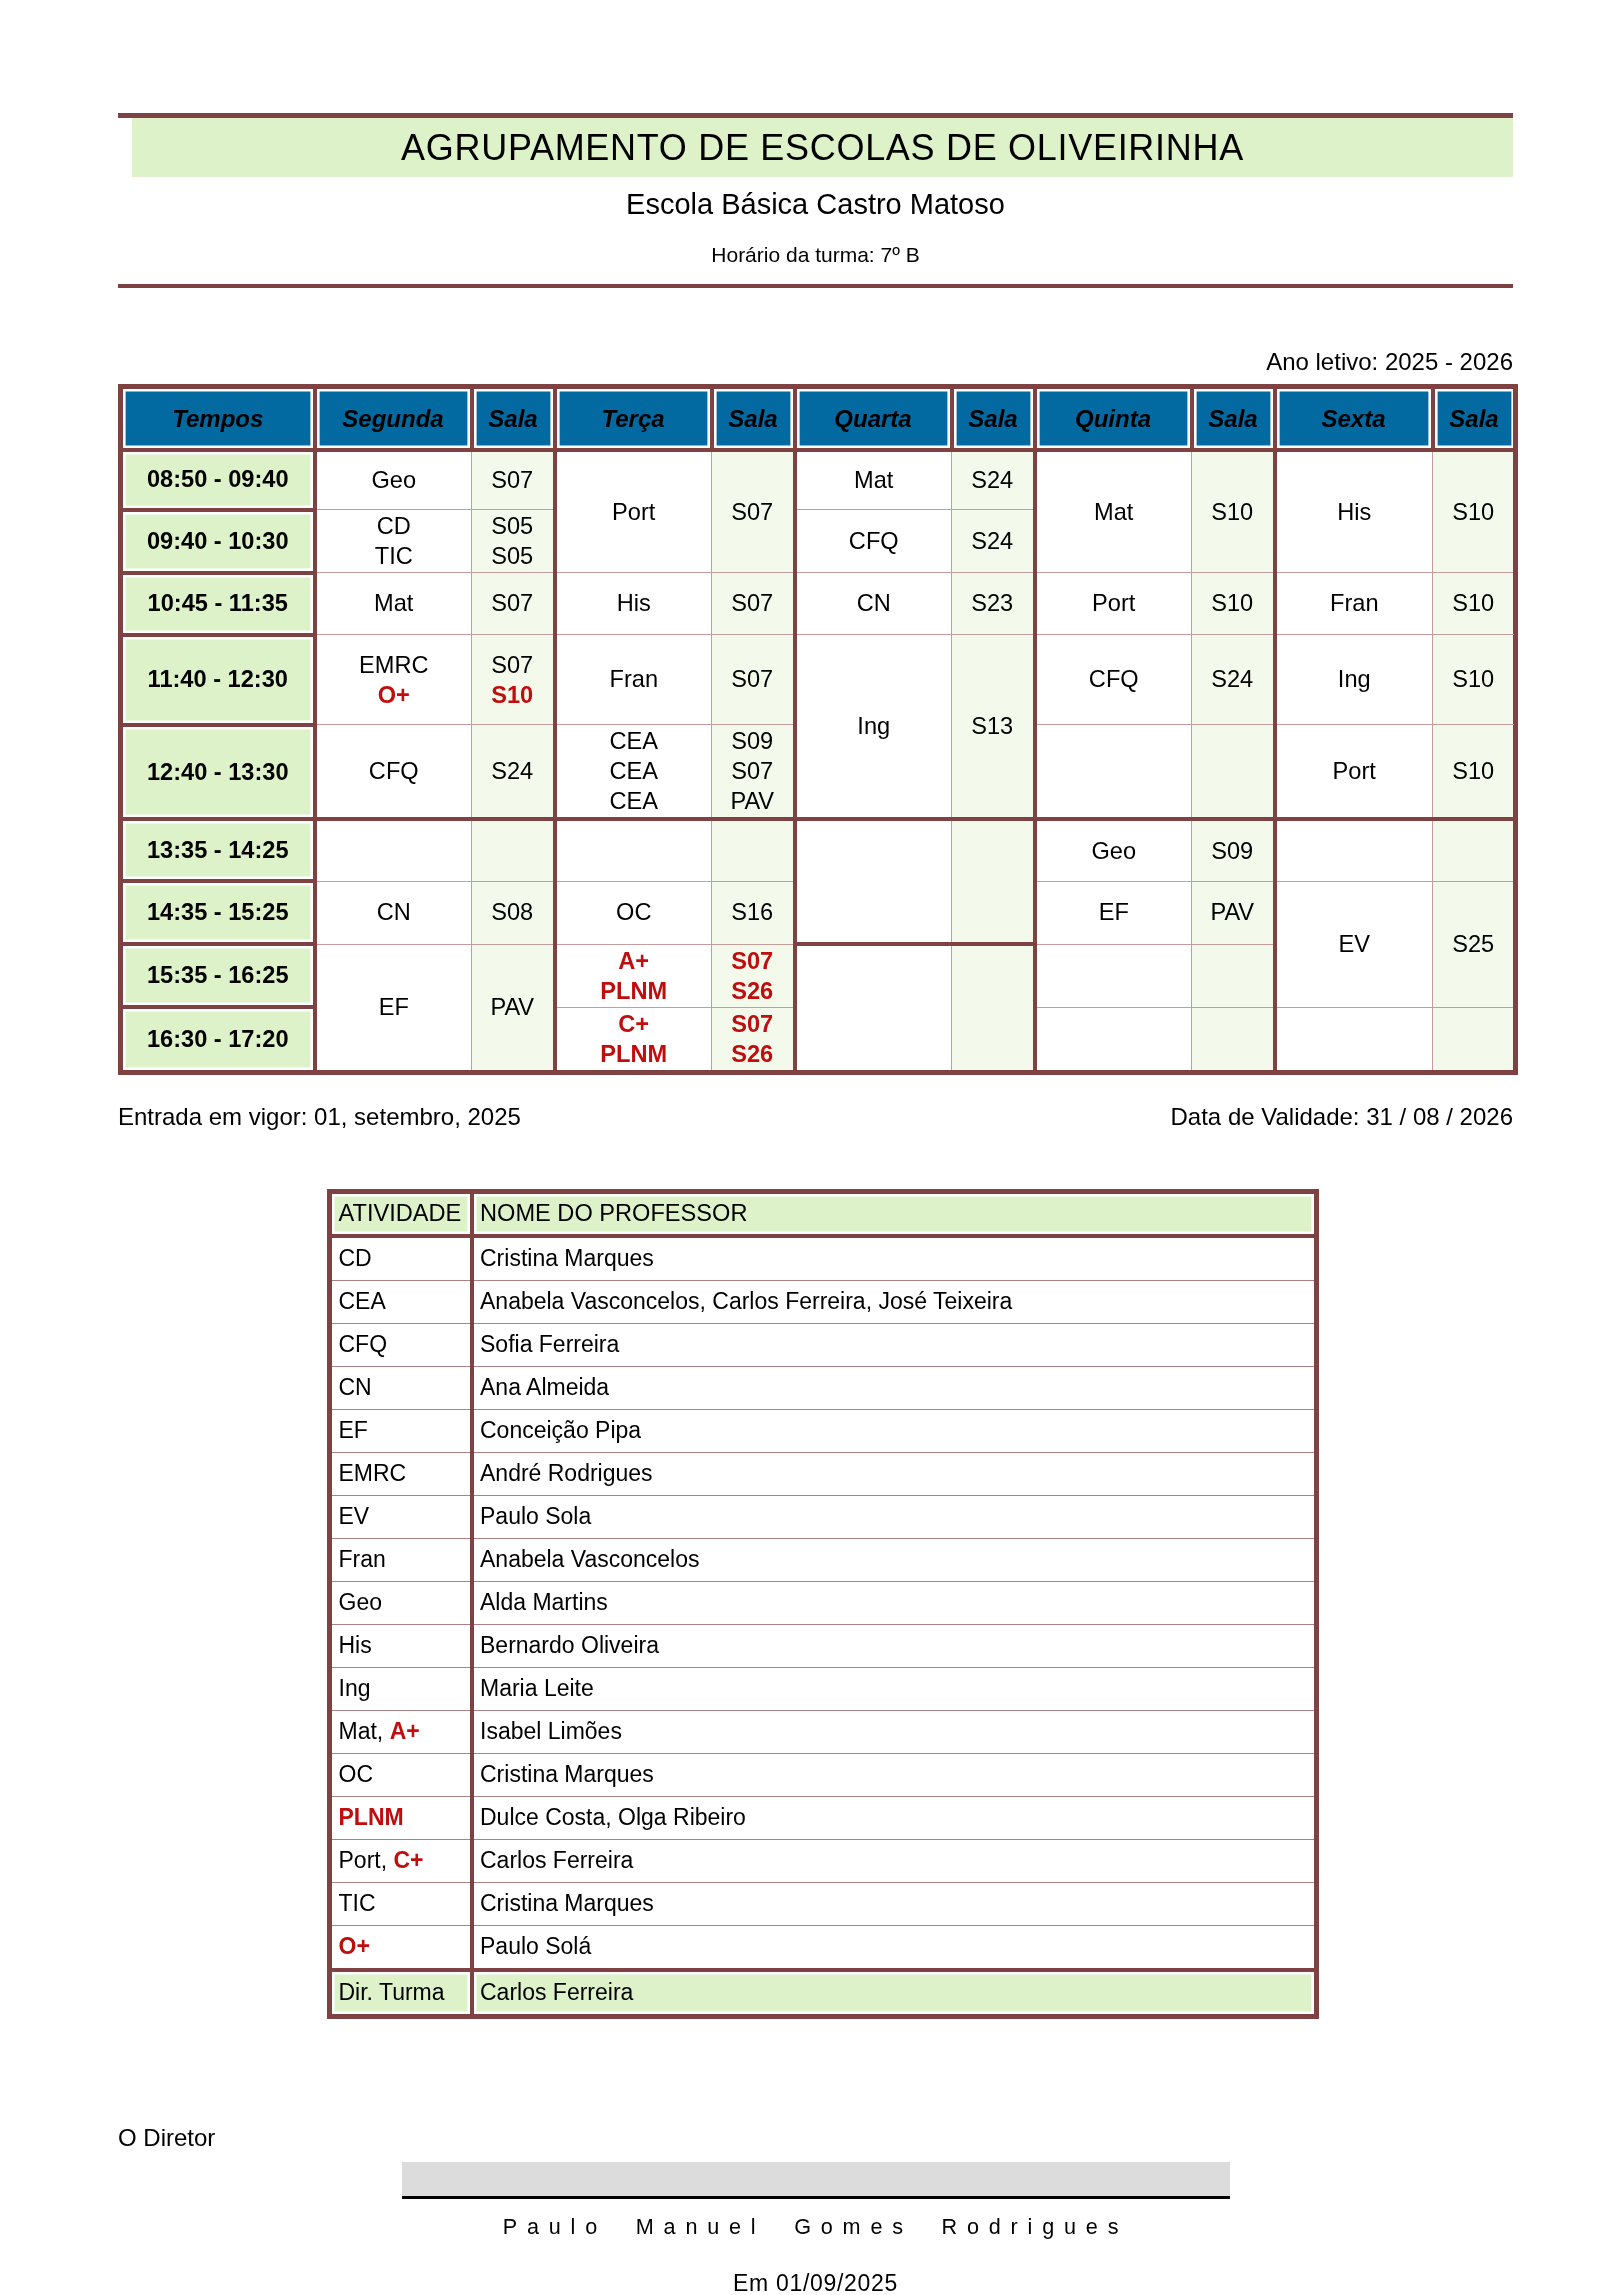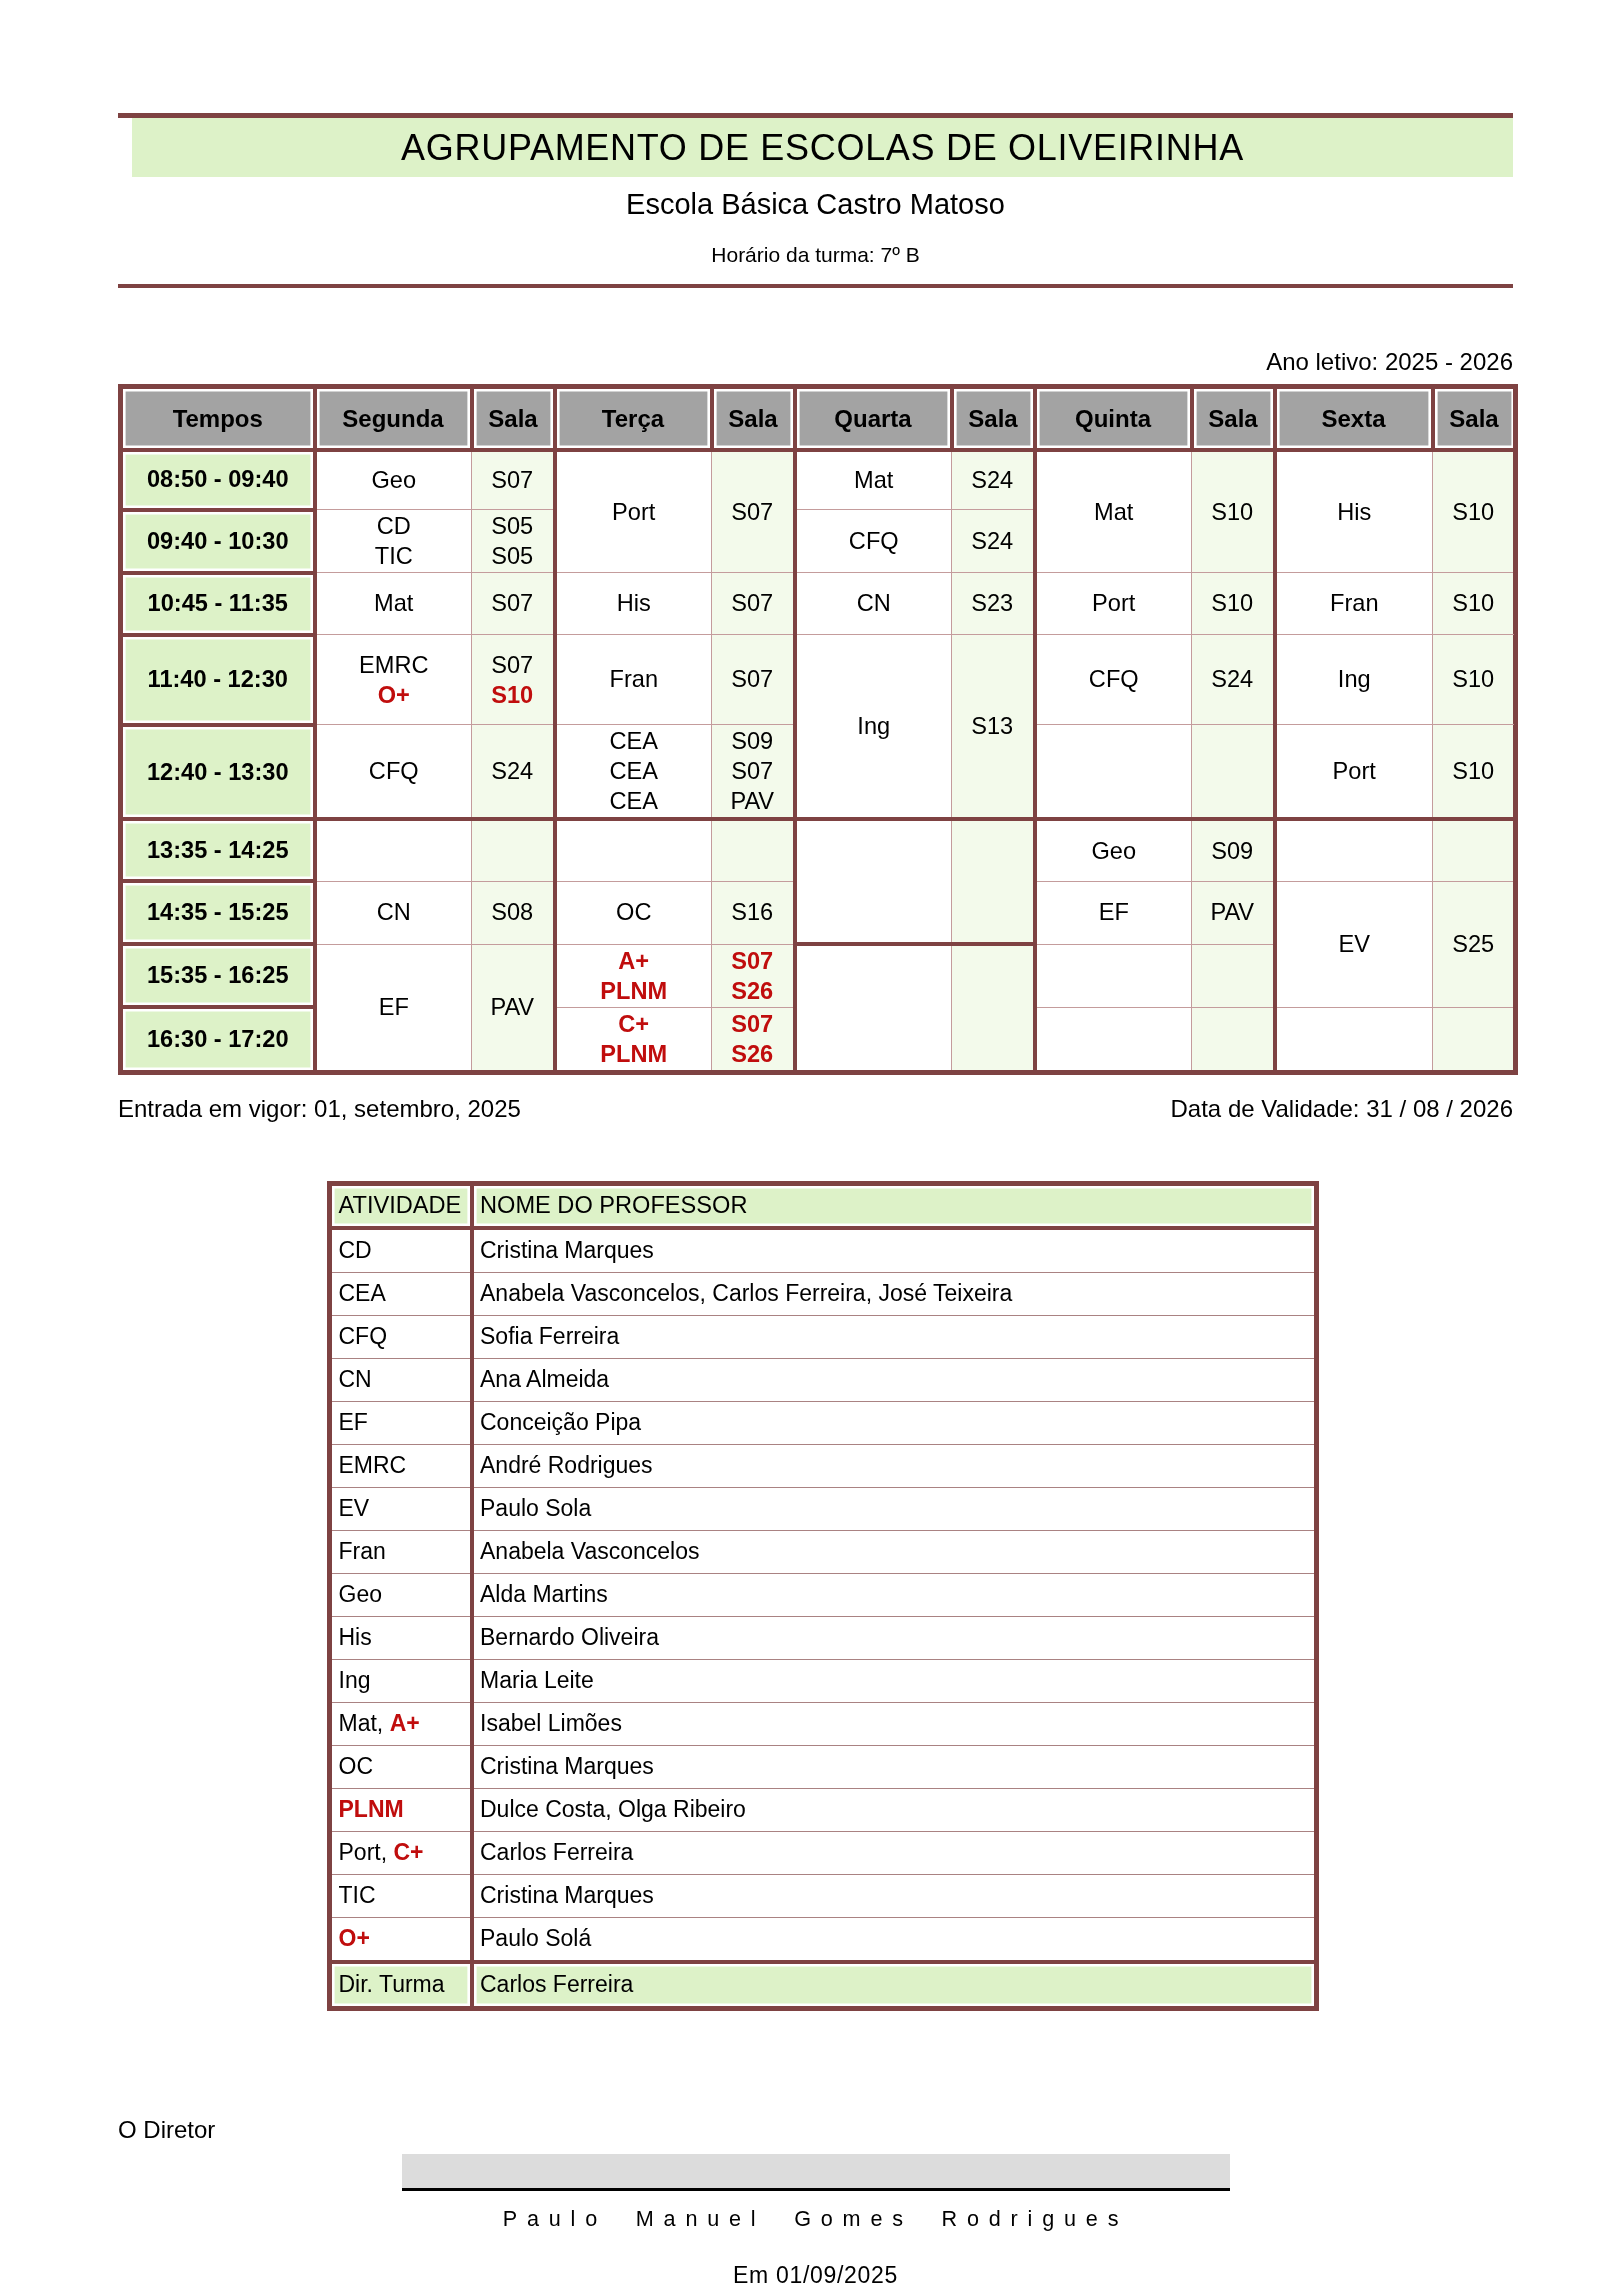--- a/index.html
+++ b/index.html
@@ -35,27 +35,28 @@
 
   
   table.tt{
     margin-top:7.9px;
     border-collapse:collapse;
     table-layout:fixed;
     width:1395px;
     border:5.9px solid #7e4242;
   }
   table.tt th{
-    background:#a3a3a3;
+    background:#0369a1;
     box-shadow:inset 0 0 0 2.6px #ffffff;
     border:4.6px solid #7e4242;
     font-size:24px;
     font-weight:bold;
     text-align:center;
     vertical-align:middle;
+    font-style:italic;
   }
   table.tt td{vertical-align:middle;text-align:center;font-size:23.6px;}
   td.time{
     background:#ddf2c8;
     box-shadow:inset 0 0 0 2.6px #ffffff;
     border:4.6px solid #7e4242;
     font-weight:bold;
     font-size:22px;
   }
   td.day{
@@ -67,21 +68,21 @@
     background:#f3faeb;
     border-left:1.3px solid #c49c9c;
     border-right:4.6px solid #7e4242;
     border-bottom:1.3px solid #c49c9c;
   }
   td.bend{border-bottom:4.6px solid #7e4242;}
   .cellline{line-height:30px;}
   .red{color:#c00d0d;font-weight:bold;}
 
   .notes{
-    margin-top:20px;
+    margin-top:28px;
     display:flex;
     justify-content:space-between;
     font-size:24px;
   }
 
   
   table.act{
     margin:58px 0 12px 209px;
     border-collapse:collapse;
     table-layout:fixed;

